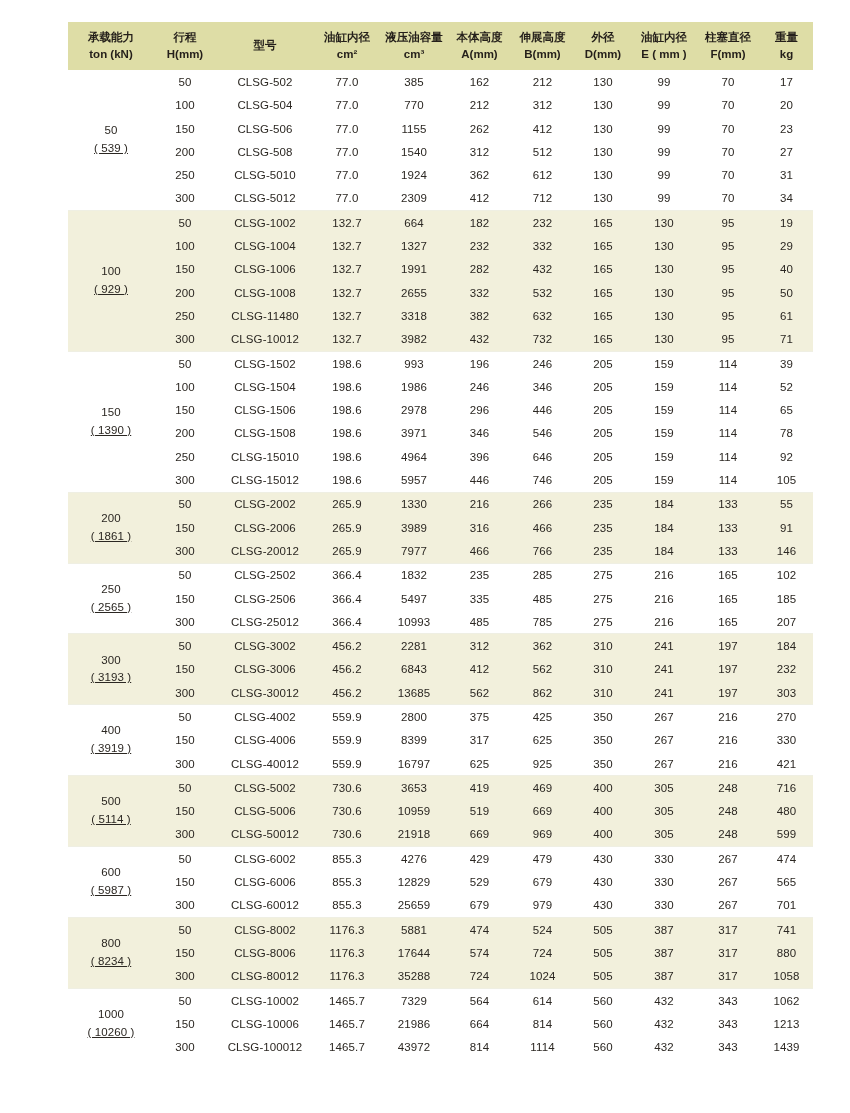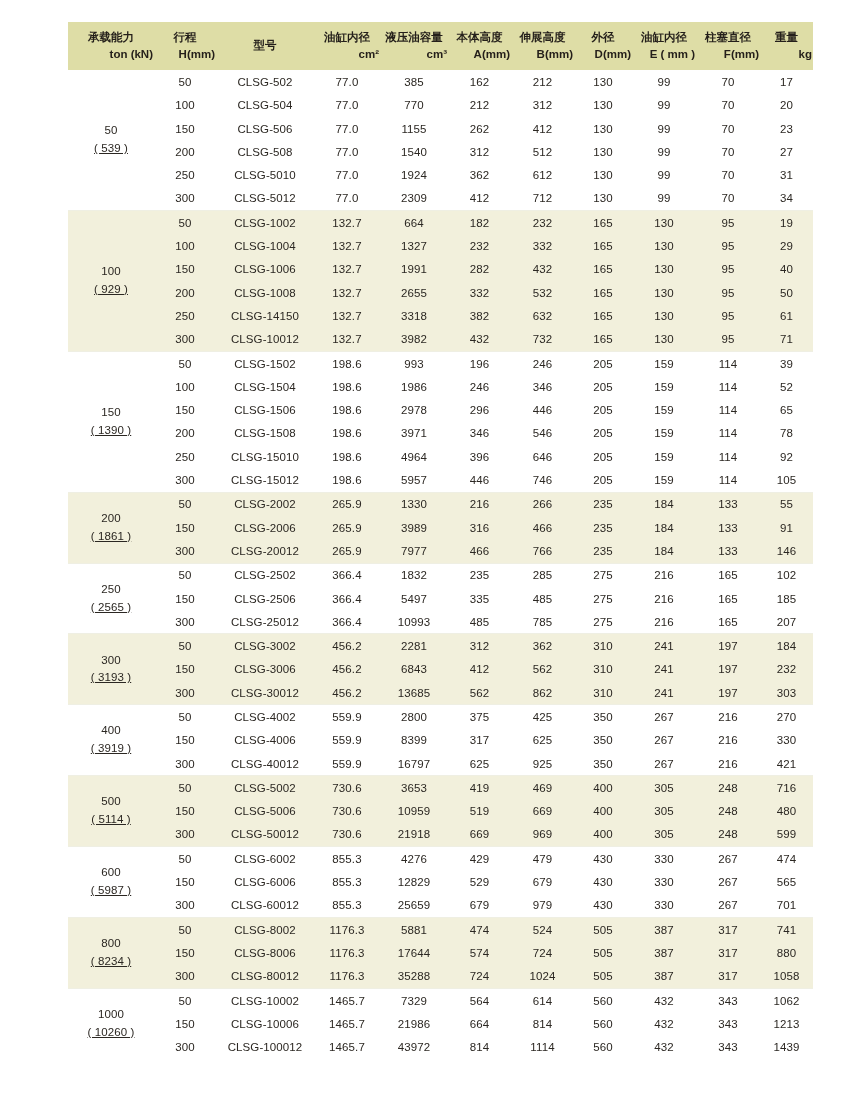--- a/index.html
+++ b/index.html
@@ -46,21 +46,21 @@
     font-weight: bold;
     font-size: 11.5px;
     line-height: 1.45;
     text-align: center;
     vertical-align: middle;
     padding: 7px 1px 8px 1px;
     border: 0;
     white-space: nowrap;
   }
   thead th .l1 { display: block; }
-  thead th .l2 { display: block; text-align: right; }
+  thead th .l2 { display: block; }
   thead th.single .l1 { display: block; padding: 7px 0; }
 
   tbody td {
     text-align: center;
     vertical-align: middle;
     height: 23.3px;
     padding: 0 1px;
     border: 0;
     font-size: 11.5px;
     color: #2b2722;
@@ -270,21 +270,21 @@
           <td>2655</td>
           <td>332</td>
           <td>532</td>
           <td>165</td>
           <td>130</td>
           <td>95</td>
           <td>50</td>
         </tr>
         <tr class="shaded">
           <td>250</td>
-          <td>CLSG-14150</td>
+          <td>CLSG-11480</td>
           <td>132.7</td>
           <td>3318</td>
           <td>382</td>
           <td>632</td>
           <td>165</td>
           <td>130</td>
           <td>95</td>
           <td>61</td>
         </tr>
         <tr class="shaded">

